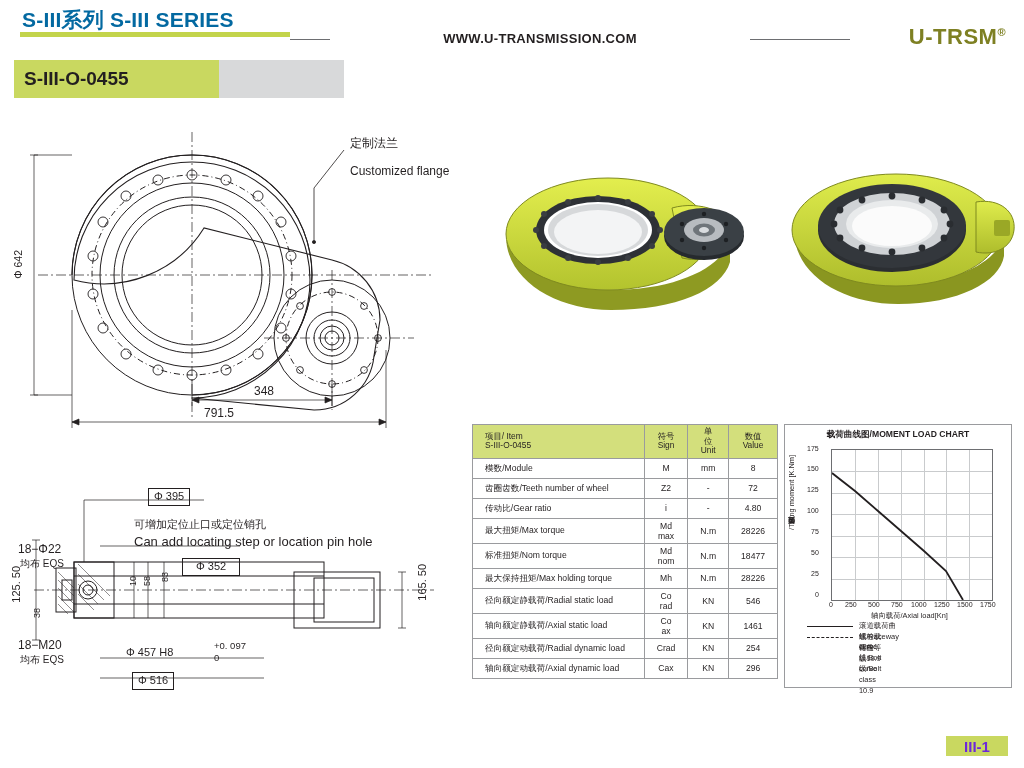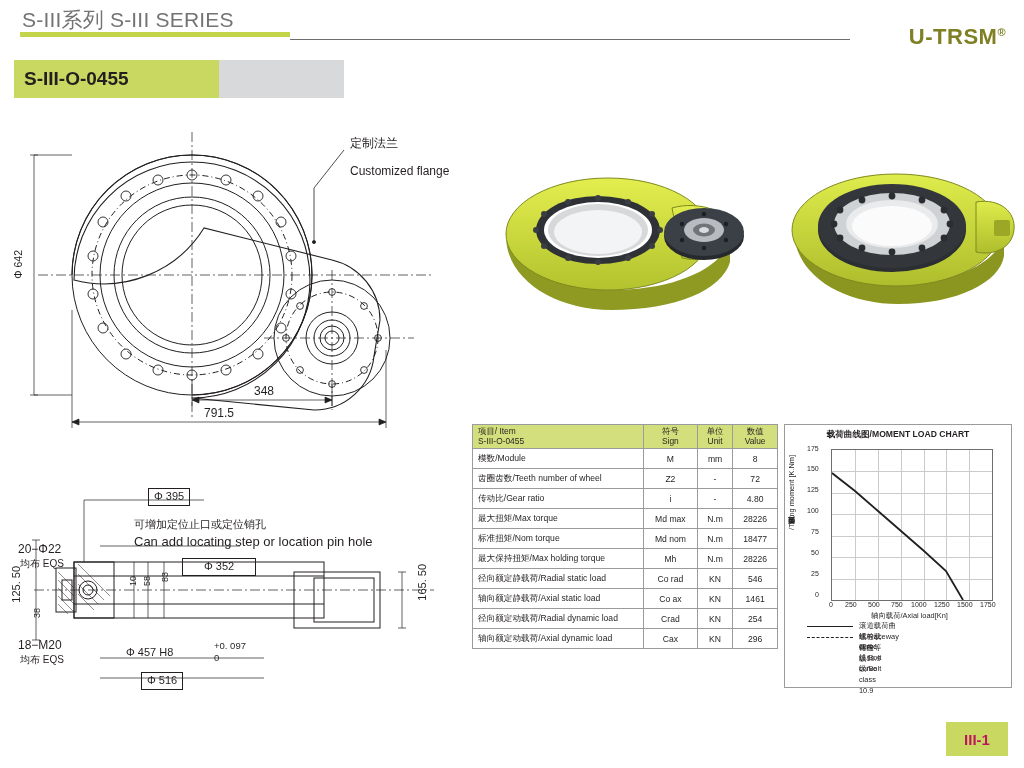--- a/index.html
+++ b/index.html
@@ -6,21 +6,21 @@
   body{
     width:1024px;height:768px;background:#ffffff;
     font-family:"Liberation Sans", sans-serif;
     color:#231f20;position:relative;overflow:hidden;
   }
   .page{position:absolute;inset:0;}
 
   
   .hdr-title{
     position:absolute;left:22px;top:6px;
-    font-size:21px;font-weight:normal;color:#737373;
+    font-size:21px;font-weight:bold;color:#0369a1;
     letter-spacing:.2px;white-space:nowrap;
   }
   .hdr-underline{
     position:absolute;left:20px;top:32px;width:270px;height:5px;background:#c3d44b;
   }
   .hdr-url{
     position:absolute;left:330px;top:31px;width:420px;text-align:center;
     font-size:13px;font-weight:bold;color:#231f20;letter-spacing:.3px;
     background:#fff;z-index:3;
   }
@@ -49,21 +49,21 @@
 
   
   .photo{position:absolute;}
 
   
   .spec{
     position:absolute;left:472px;top:424px;width:306px;
     border-collapse:collapse;font-size:8.6px;
   }
   .spec td{
-    border:1px solid #9a9b9e;padding:2px 5px;height:15px;vertical-align:middle;
+    border:1px solid #9a9b9e;padding:2px 12px;height:15px;vertical-align:middle;
   }
   .spec tr.head td{background:#d3df7c;font-size:8.4px;line-height:1.15;}
   .spec td.c{text-align:center;}
   .spec td.item{width:160px;line-height:1.15;}
 
   
   .chartbox{
     position:absolute;left:784px;top:424px;width:226px;height:262px;
     border:1px solid #9a9b9e;background:#fff;
   }
@@ -84,32 +84,33 @@
   }
   .ytick,.xtick{position:absolute;font-size:7px;color:#231f20;}
   .xlab{position:absolute;font-size:7.4px;}
   .legend{position:absolute;left:22px;top:196px;font-size:7.4px;line-height:1.45;}
   .legend .row{position:relative;height:11px;}
   .legend .ln{position:absolute;left:0;top:5px;width:46px;height:0;border-top:1.4px solid #231f20;}
   .legend .ln.dash{border-top:1px dashed #231f20;}
   .legend .tx{position:absolute;left:52px;top:0;}
 
   .pagebadge{
-    position:absolute;right:16px;bottom:12px;width:62px;height:34px;background:#c9d860;
-    color:#be185d;font-size:15px;font-weight:bold;display:flex;align-items:center;justify-content:center;
+    position:absolute;right:16px;bottom:12px;width:62px;height:20px;background:#c9d860;
+    color:#6d28d9;font-size:15px;font-weight:bold;display:flex;align-items:center;justify-content:center;
   }
 </style>
 </head>
 <body>
 
 <div class="page">
 
   <div class="hdr-title">S-III系列 S-III SERIES</div>
   <div class="hdr-underline"></div>
   <div class="hdr-rule"></div>
+  <div class="hdr-url">WWW.U-TRANSMISSION.COM</div>
   <div class="hdr-logo">
     <span>U-TRSM</span><sup>®</sup>
   </div>
 
   <div class="model-bar">
     <span>S-III-O-0455</span>
   </div>
 
   <div class="dwg" style="left:14px;top:110px;width:450px;height:330px;">
     <svg width="450" height="330" viewBox="0 0 450 330">
@@ -266,35 +267,35 @@
         <line x1="388" y1="92" x2="388" y2="148"></line>
         <line x1="384" y1="92" x2="392" y2="92"></line>
         <line x1="384" y1="148" x2="392" y2="148"></line>
       </g>
     </svg>
 
     
     <div class="lbl" style="left:134px;top:8px;border:1px solid #231f20;padding:1px 5px;font-size:11px;">Φ 395</div>
     <div class="lbl" style="left:120px;top:38px;font-size:11px;">可增加定位止口或定位销孔</div>
     <div class="lbl" style="left:120px;top:54px;font-size:13px;">Can add locating step or location pin hole</div>
-    <div class="lbl" style="left:4px;top:62px;font-size:12px;">20−Φ22</div>
+    <div class="lbl" style="left:4px;top:62px;font-size:12px;">18−Φ22</div>
     <div class="lbl" style="left:6px;top:78px;font-size:10px;">均布  EQS</div>
-    <div class="lbl" style="left:168px;top:78px;border:1px solid #231f20;padding:1px 21px;font-size:11px;">Φ 352</div>
+    <div class="lbl" style="left:168px;top:78px;border:1px solid #231f20;padding:1px 13px;font-size:11px;">Φ 352</div>
     <div class="lbl vert" style="left:-4px;top:86px;font-size:11px;">125. 50</div>
     <div class="lbl vert" style="left:402px;top:84px;font-size:11px;">165. 50</div>
     <div class="lbl vert" style="left:114px;top:96px;font-size:9px;">10</div>
     <div class="lbl vert" style="left:128px;top:96px;font-size:9px;">58</div>
     <div class="lbl vert" style="left:146px;top:92px;font-size:9px;">83</div>
     <div class="lbl vert" style="left:18px;top:128px;font-size:9px;">38</div>
     <div class="lbl" style="left:4px;top:158px;font-size:12px;">18−M20</div>
     <div class="lbl" style="left:6px;top:174px;font-size:10px;">均布  EQS</div>
     <div class="lbl" style="left:112px;top:166px;font-size:11px;">Φ 457 H8</div>
     <div class="lbl sm" style="left:200px;top:160px;">+0. 097</div>
     <div class="lbl sm" style="left:200px;top:172px;">0</div>
-    <div class="lbl" style="left:118px;top:192px;border:1px solid #231f20;padding:1px 5px;font-size:11px;margin-left:9px;">Φ 516</div>
+    <div class="lbl" style="left:118px;top:192px;border:1px solid #231f20;padding:1px 5px;font-size:11px;">Φ 516</div>
   </div>
 
   <div class="photo" style="left:486px;top:150px;width:280px;height:180px;">
     <svg width="280" height="180" viewBox="0 0 280 180">
       <defs>
         <linearGradient id="g1" x1="0" y1="0" x2="0" y2="1">
           <stop offset="0%" stop-color="#e3ee4e"></stop>
             <stop offset="100%" stop-color="#b3c32e"></stop>
         </linearGradient>
         <linearGradient id="g2" x1="0" y1="0" x2="1" y2="0">

